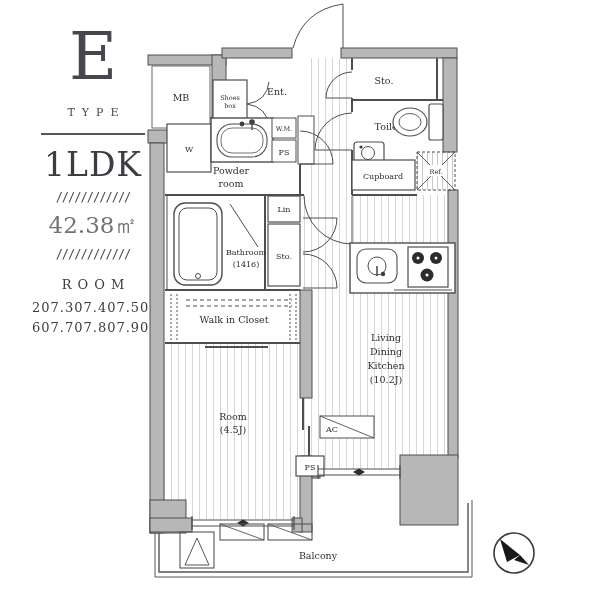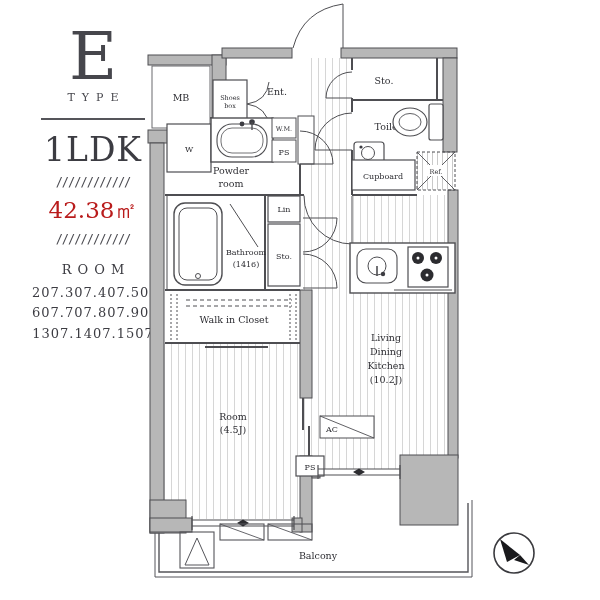--- a/index.html
+++ b/index.html
@@ -1,23 +1,23 @@
 <!DOCTYPE html>
 <html><head>
 <meta charset="utf-8">
 <style>
   html,body{margin:0;padding:0;background:#ffffff;}
   body{width:600px;height:600px;position:relative;font-family:"DejaVu Serif","Liberation Serif",serif;color:#3c3c42;}
   .panel{position:absolute;left:32px;top:22px;width:122px;text-align:center;}
   .type-letter{font-size:66px;line-height:1.05;color:#46464c;}
-  .type-label{font-size:11px;letter-spacing:7px;text-indent:7px;color:#46464c;margin-top:0px;}
+  .type-label{font-size:11px;letter-spacing:7px;text-indent:7px;color:#46464c;margin-top:15px;}
   .rule{width:104px;border:none;border-top:2px solid #55555a;margin:14px auto 10px auto;}
   .layout{font-size:33px;letter-spacing:1px;color:#3c3c42;}
   .hatch{font-size:12px;letter-spacing:-1px;color:#4a4a50;font-family:"DejaVu Sans Mono","Liberation Mono",monospace;margin-top:6px;}
-  .area{font-size:23px;margin-top:6px;color:#b91c1c;}
+  .area{font-size:23px;margin-top:6px;color:#737373;}
   .room-heading{font-size:13px;letter-spacing:6px;text-indent:6px;margin-top:16px;color:#3c3c42;}
   .room-numbers{margin-top:6px;font-size:13px;letter-spacing:1px;line-height:1.55;color:#3c3c42;}
   svg{position:absolute;left:0;top:0;}
   svg text{font-family:"DejaVu Serif","Liberation Serif",serif;fill:#2e2e33;}
   .lbl{font-size:9.5px;}
   .lbl-sm{font-size:8px;}
   .lbl-xs{font-size:6.5px;}
 </style>
 </head>
 <body>
@@ -27,21 +27,20 @@
   <div class="type-label">TYPE</div>
   <hr class="rule">
   <div class="layout">1LDK</div>
   <div class="hatch">////////////</div>
   <div class="area">42.38㎡</div>
   <div class="hatch">////////////</div>
   <div class="room-heading">ROOM</div>
   <div class="room-numbers">
     <div>207.307.407.507</div>
     <div>607.707.807.907</div>
-    <div>1307.1407.1507</div>
   </div>
 </div>
 
 <svg width="600" height="600" viewBox="0 0 600 600">
   <defs>
     <pattern id="vstripe" width="7" height="7" patternUnits="userSpaceOnUse">
       <path d="M3.5,0 V7" stroke="#d6d6d6" stroke-width="1"></path>
     </pattern>
     <pattern id="refhatch" width="5" height="5" patternUnits="userSpaceOnUse">
       <path d="M2.5,0 V5" stroke="#c9c9c9" stroke-width="1"></path>

